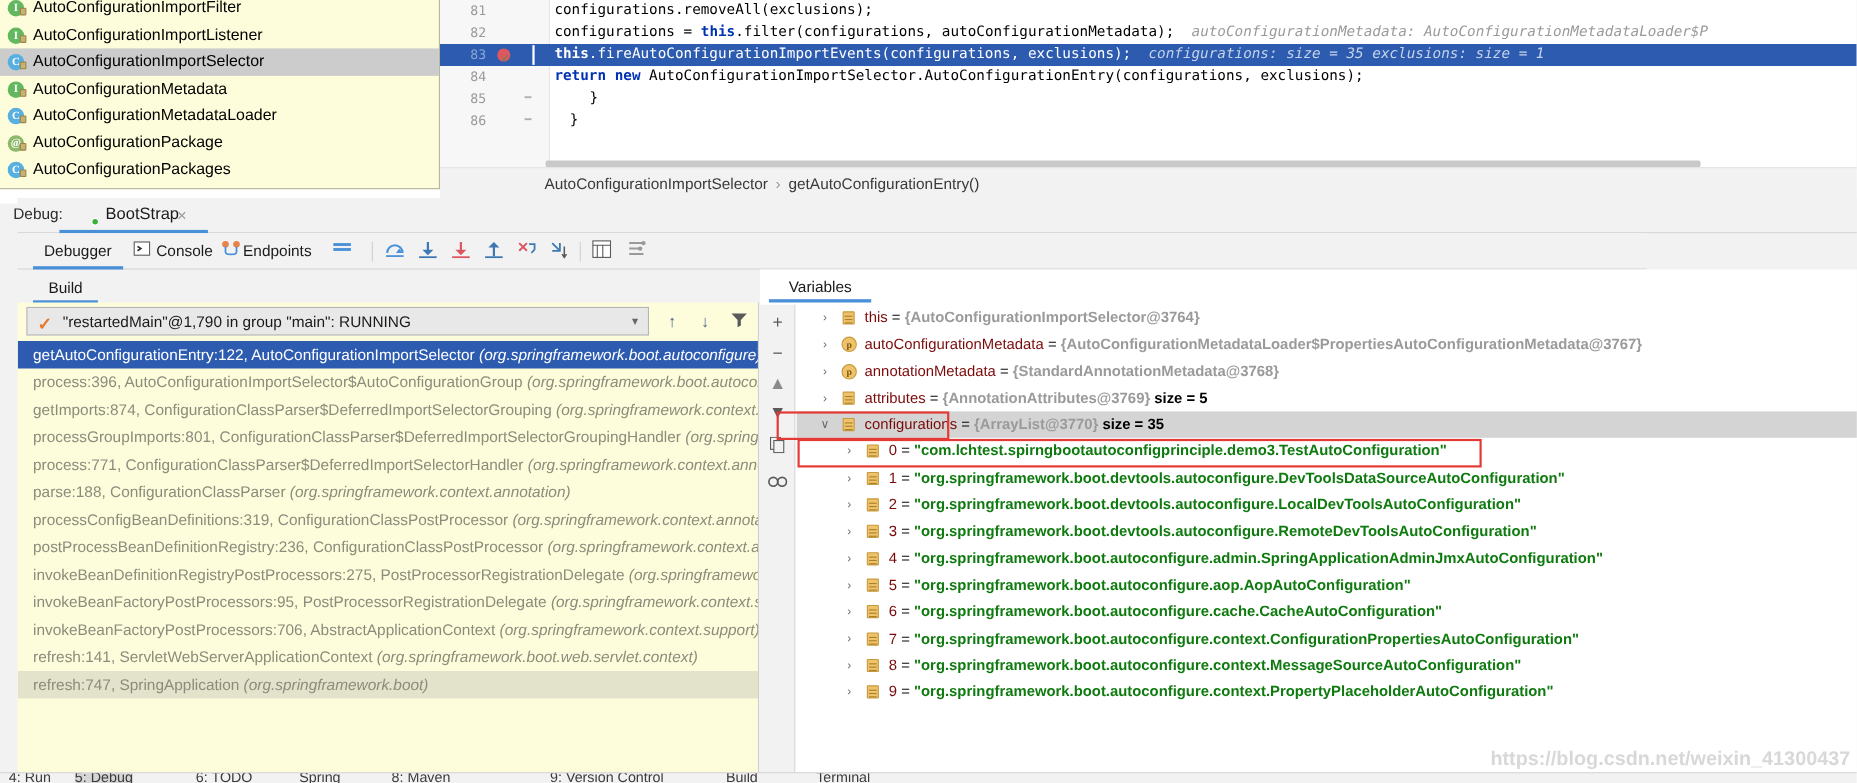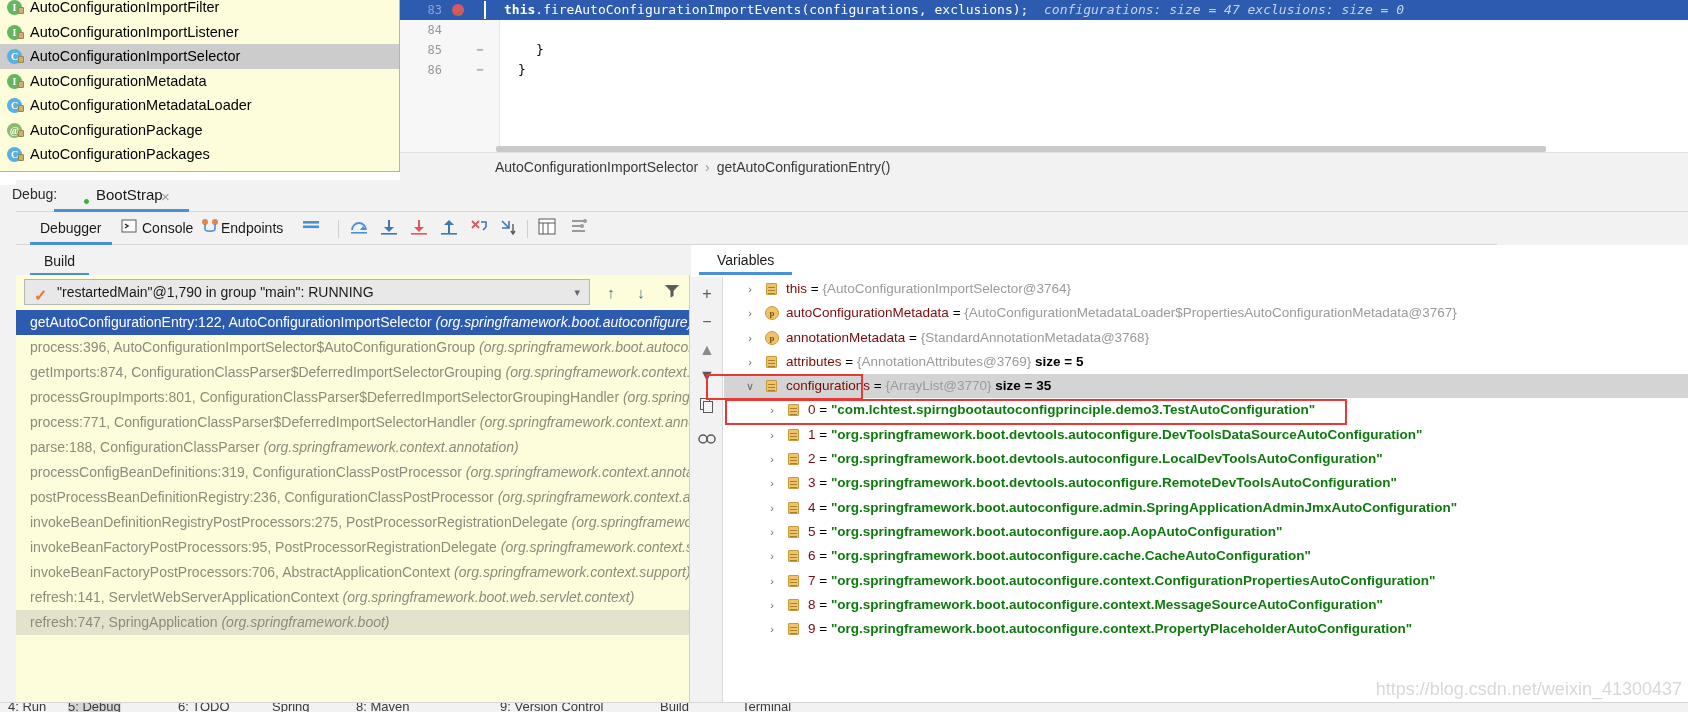--- a/index.html
+++ b/index.html
@@ -237,32 +237,32 @@
   .ico-list::after { top: 6px; box-shadow: 0 3px 0 #a8812a; }
   .ico-p {
     position: absolute; top: 5px; width: 14px; height: 14px; border-radius: 50%;
     background: #f0c26b; border: 1px solid #c79a3a;
     font-size: 9px; text-align: center; line-height: 13px; color: #7a5a10;
     font-weight: bold; font-family: "Liberation Serif", serif;
   }
   .var-name { color: #7a0a0a; font-weight: normal; }
   .var-idx { color: #7a0a0a; }
   .var-eq { color: #000; }
-  .var-val { color: #9a9a9a; }
+  .var-val { color: #9a9a9a; font-weight: bold; }
   .var-str { color: #0f7a0f; font-weight: bold; }
   .var-size { color: #000; font-weight: bold; }
 
   .redbox {
     position: absolute; border: 2px solid #e53935; pointer-events: none; z-index: 20;
   }
 
   .watermark {
     position: absolute; right: 6px; bottom: 12px;
     font-size: 18px; color: #d8d8d8; font-family: "Liberation Sans", sans-serif;
-    z-index: 25; white-space: nowrap;
+    z-index: 25; white-space: nowrap; font-weight: bold;
   }
 
   
   .status-strip {
     position: absolute; left: 0; bottom: 0; width: 1688px; height: 10px;
     background: #f2f2f2; border-top: 1px solid #d6d6d6; overflow: hidden;
   }
   .st-item {
     position: absolute; top: -4px; font-size: 13px; color: #3a3a3a; white-space: nowrap;
   }
@@ -274,33 +274,42 @@
 </style>
 </head>
 <body>
 
 <div id="root">
 
   <div class="editor-area">
     <div class="gutter-strip"></div>
     <div class="code-lines">
 
-
+      <div class="code-row" style="top:0">
+        <span class="lnum">81</span>
+        <span class="ctext">configurations.removeAll(exclusions);</span>
+      </div>
+
+      <div class="code-row">
+        <span class="lnum">82</span>
+        <span class="ctext">configurations = <span class="kw">this</span>.filter(configurations, autoConfigurationMetadata);&nbsp;&nbsp;<span class="hint">autoConfigurationMetadata: AutoConfigurationMetadataLoader$P</span></span>
+      </div>
 
       <div class="code-row highlight">
         <span class="lnum">83</span>
         <span class="bp-dot"></span>
         <span class="bp-check">✓</span>
         <span class="caret-bar"></span>
         <span class="bulb"><span class="bulb-head"></span><span class="bulb-base"></span></span>
-        <span class="ctext"><span class="kw">this</span>.fireAutoConfigurationImportEvents(configurations, exclusions);&nbsp;&nbsp;<span class="hint">configurations:  size = 47  exclusions:   size = 0</span></span>
+        <span class="ctext"><span class="kw">this</span>.fireAutoConfigurationImportEvents(configurations, exclusions);&nbsp;&nbsp;<span class="hint">configurations:  size = 35  exclusions:   size = 1</span></span>
       </div>
 
       <div class="code-row">
         <span class="lnum">84</span>
+        <span class="ctext"><span class="kw">return new</span> AutoConfigurationImportSelector.AutoConfigurationEntry(configurations, exclusions);</span>
       </div>
 
       <div class="code-row">
         <span class="lnum">85</span>
         <span class="fold">━</span>
         <span class="ctext" style="left:136px">}</span>
       </div>
 
       <div class="code-row">
         <span class="lnum">86</span>

